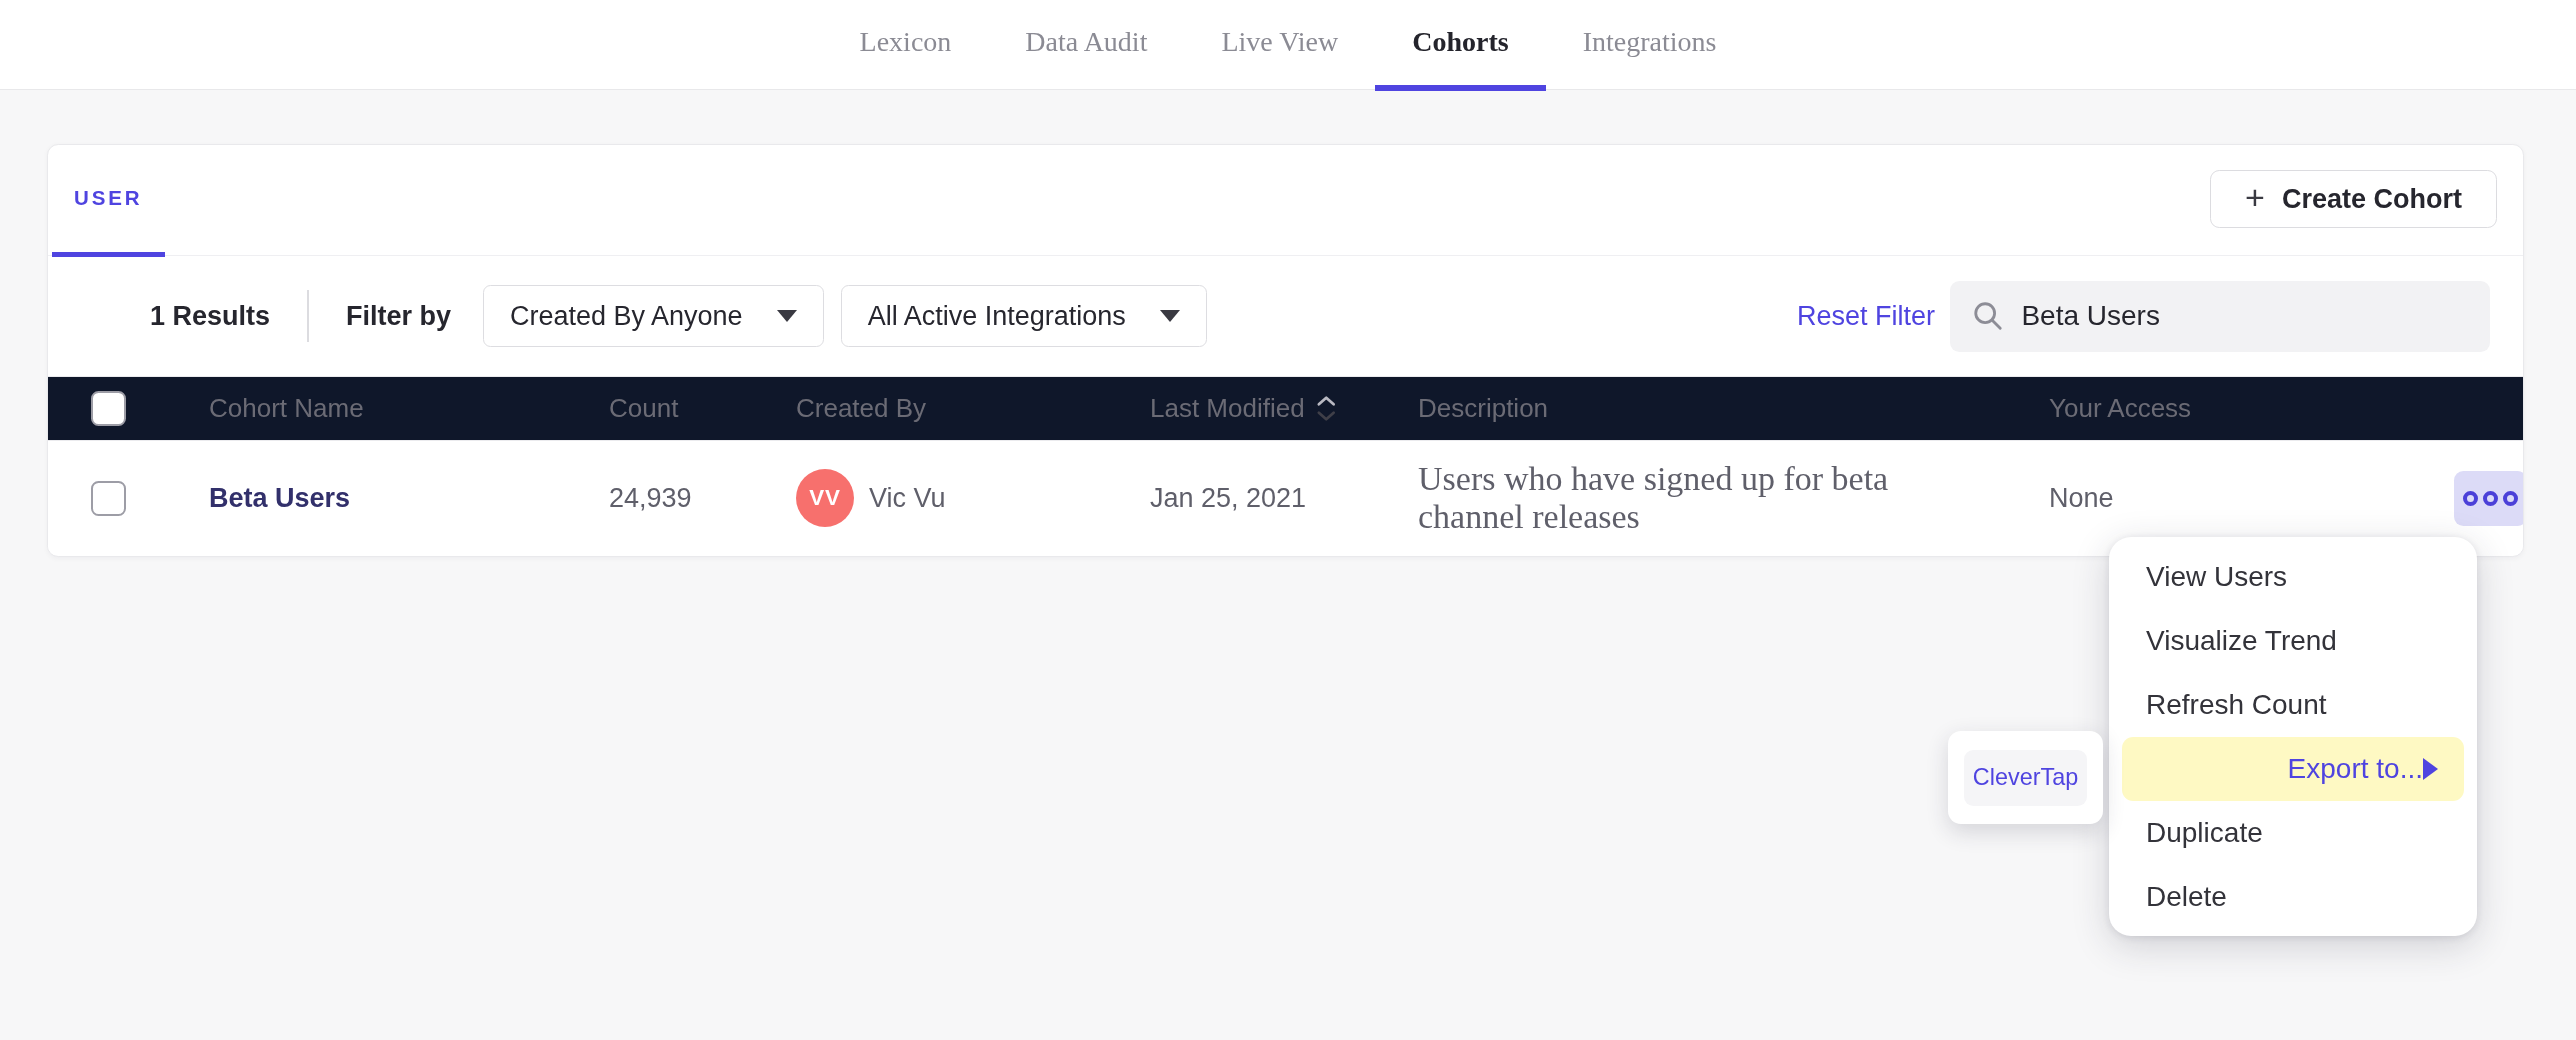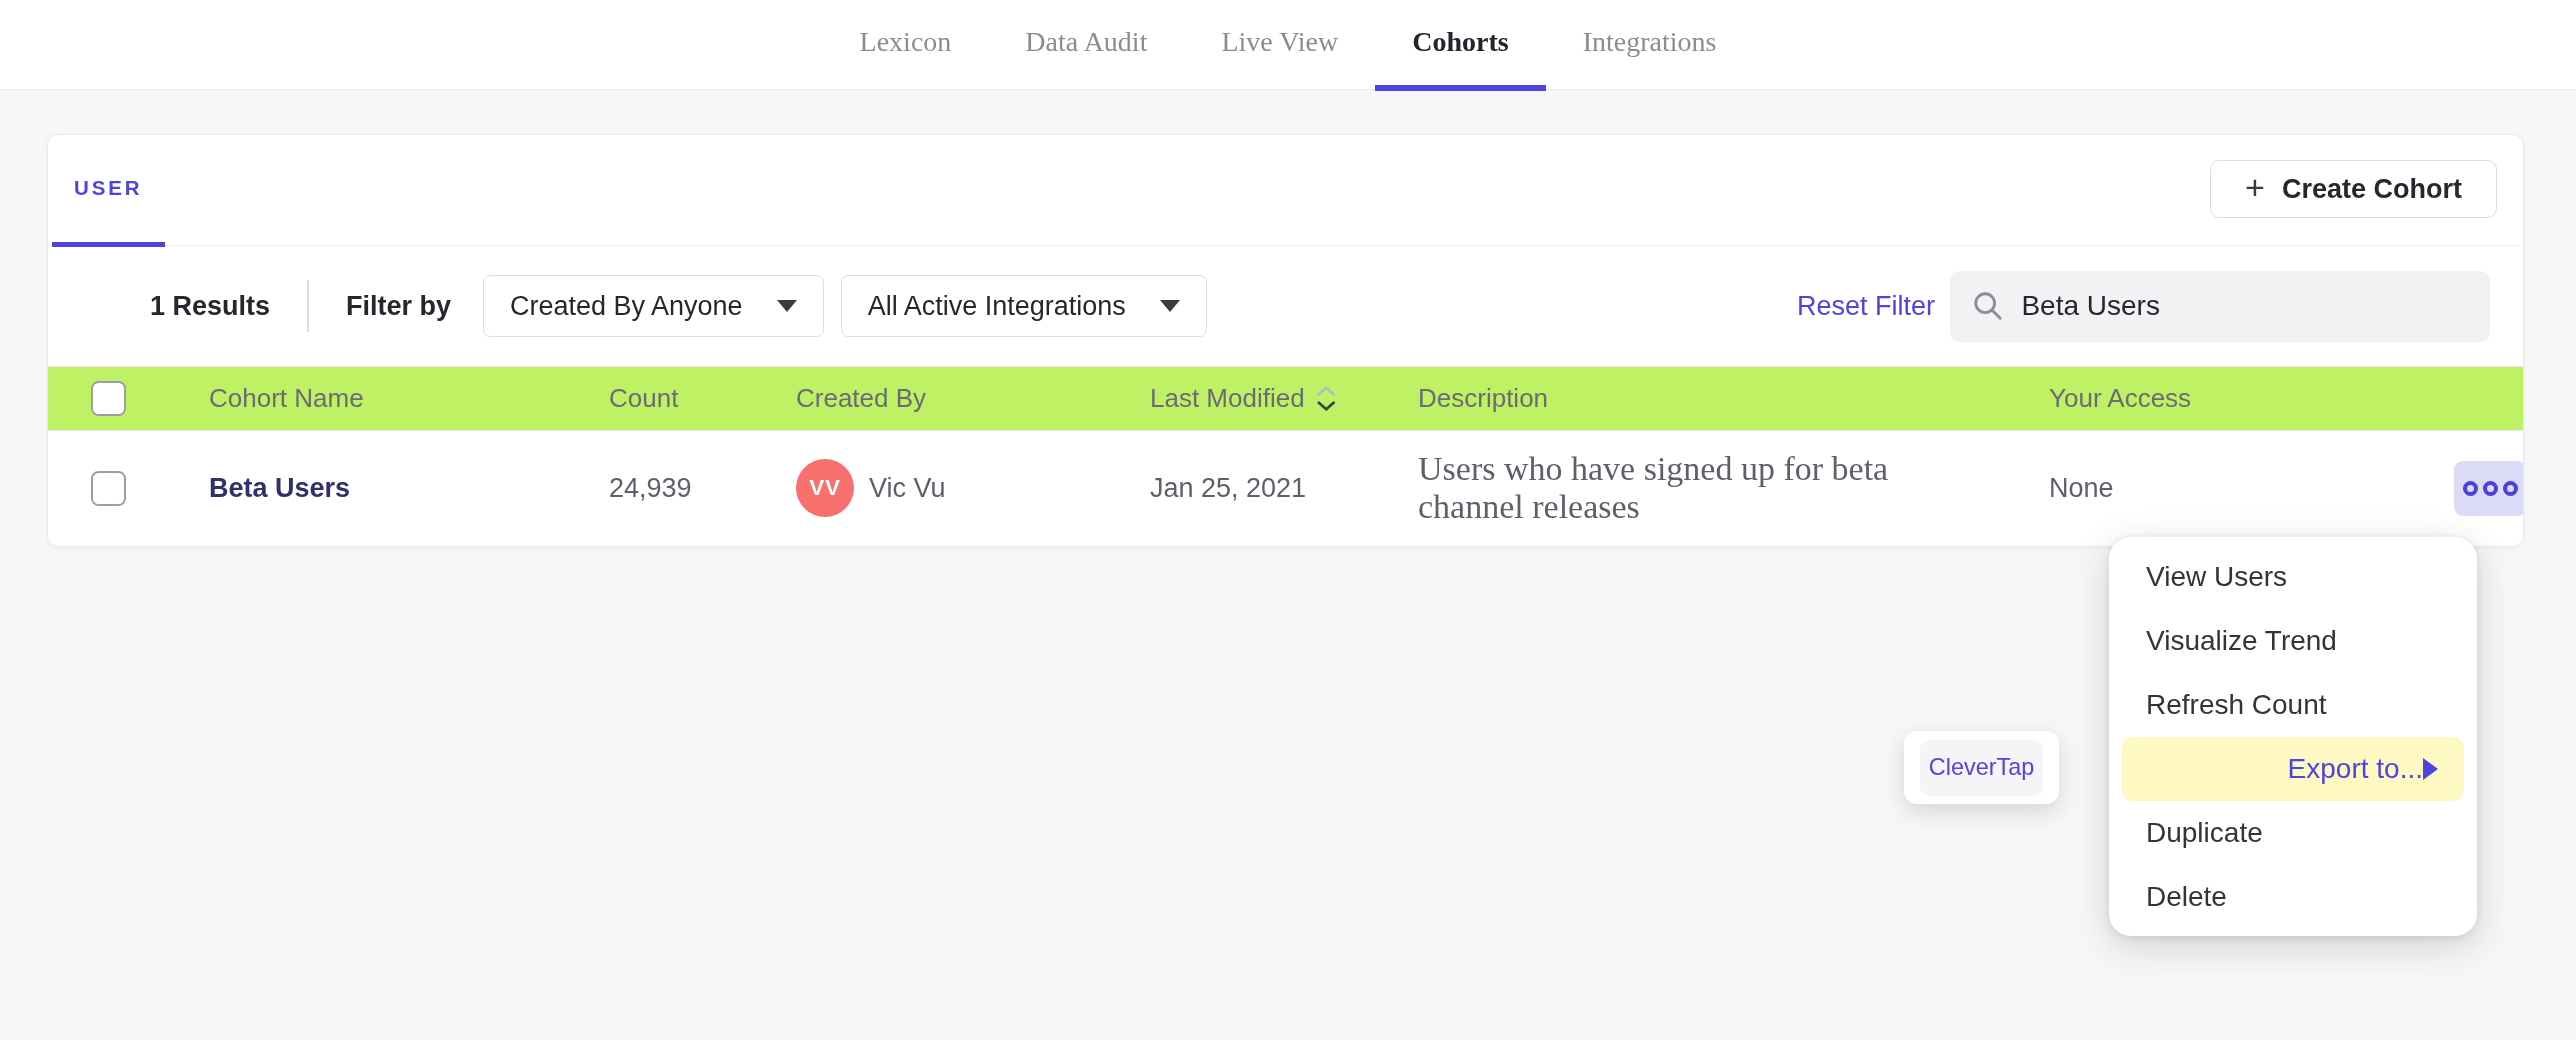--- a/index.html
+++ b/index.html
@@ -19,21 +19,21 @@
   }
   .nav-item {
     display:flex; align-items:center; padding:0 37px;
     font-size:28px; font-weight:500; color:#8b8b94; cursor:pointer;
     border-bottom:6.5px solid transparent; margin-bottom:-1.9px;font-family:Liberation Serif, serif;
   }
   .nav-item.active { color:#24242c; font-weight:700; border-bottom-color:#4f44e0; }
 
   
   .card {
-    position:absolute; left:47px; top:134px; width:2477px; height:413px;
+    position:absolute; left:47px; top:144px; width:2477px; height:413px;
     background:#ffffff; border:0.9px solid #e9e9ec; border-radius:11.2px;
     box-shadow:0 1.9px 5.6px rgba(30,30,50,0.04);
     overflow:hidden;
   }
 
   .tab-row { height:111px; border-bottom:1.9px solid #efeff2; display:flex; align-items:stretch; }
   .tab {
     margin-left:3.7px; padding:0 22.4px; display:flex; align-items:center;
     font-size:20.5px; font-weight:700; letter-spacing:2.8px; color:#4f44e0;
     border-bottom:5.6px solid #4f44e0; margin-bottom:-1.9px; cursor:pointer;
@@ -74,21 +74,21 @@
     font-family:inherit; font-size:28px; color:#26262e;
   }
 
   
   .tbl-header, .tbl-row {
     display:grid;
     grid-template-columns:161px 400px 187px 354px 268px 631px 358px 1fr;
     align-items:center;
   }
   .tbl-header {
-    height:65px; background:#bef264;
+    height:65px; background:#0f172a;
     border-top:0.9px solid #ebebee; border-bottom:0.9px solid #ebebee;
     font-size:26px; font-weight:500; color:#6b6b75;
   }
   .tbl-row { height:114px; background:#fff; font-size:27px; color:#5f5f6a; }
   .cb {
     width:35px; height:35px; margin-left:43px;
     background:#fff; border:2.8px solid #9d9da6; border-radius:7.5px; cursor:pointer;
   }
   .th-sort { display:flex; align-items:center; gap:11.2px; }
   .sort-icon { display:inline-flex; flex-direction:column; gap:3.7px; cursor:pointer; }
@@ -121,21 +121,21 @@
     margin:0 13px; padding-left:24px; background:#fef9c3; border-radius:11.2px;
     color:#4f44e0; justify-content:flex-end; padding-right:26px;
   }
   .submenu-arrow {
     width:0; height:0; border-top:11.2px solid transparent; border-bottom:11.2px solid transparent;
     border-left:15px solid #4f44e0;
   }
 
   
   .submenu {
-    position:absolute; left:1904px; top:731px; width:155px; height:73px;
+    position:absolute; left:1948px; top:731px; width:155px; height:93px;
     background:#fff; border-radius:13px;
     box-shadow:0 7.5px 22.4px rgba(40,40,60,0.16);
     display:flex; align-items:center; justify-content:center;
     z-index:21;
   }
   .submenu-item {
     width:123px; height:56px; background:#f5f5f7; border-radius:9.3px;
     display:flex; align-items:center; justify-content:center;
     font-size:23.4px; color:#4f44e0; cursor:pointer;
   }

